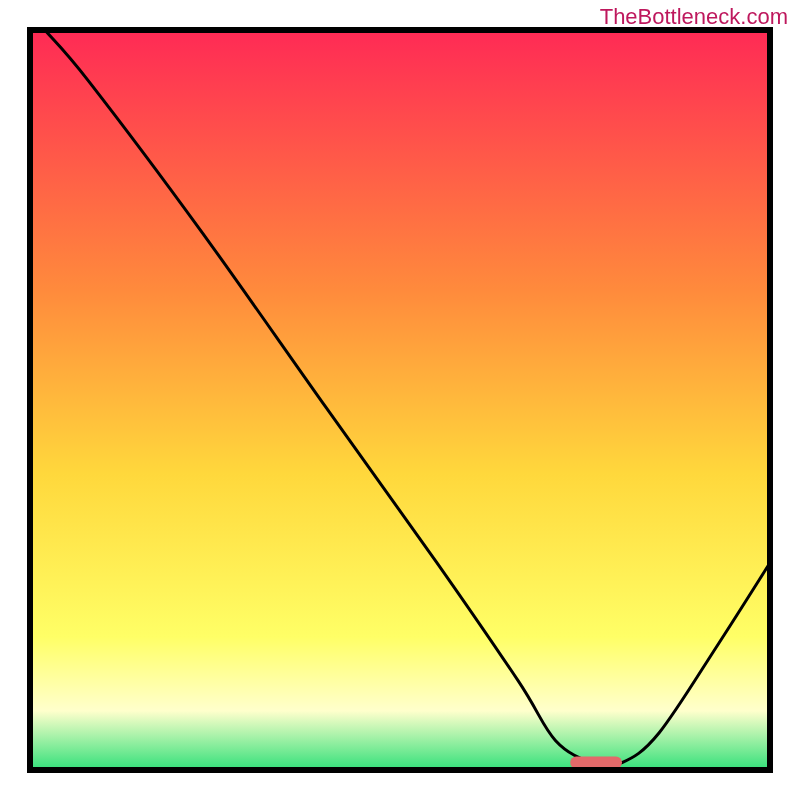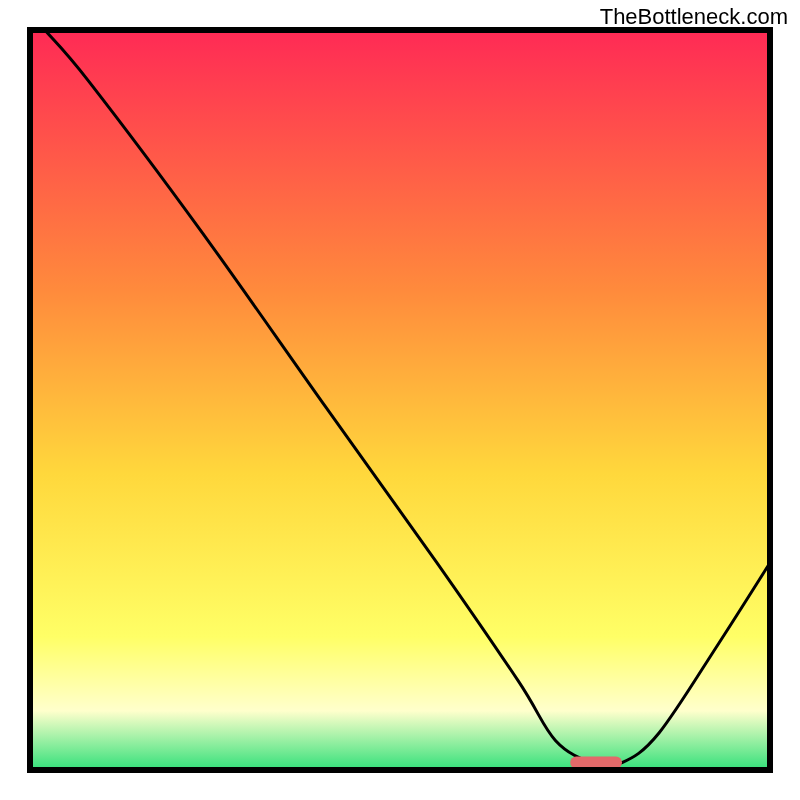--- a/index.html
+++ b/index.html
@@ -12,21 +12,21 @@
   }
   .chart-container {
     position: relative;
     width: 800px;
     height: 800px;
   }
   .watermark {
     position: absolute;
     top: 4px;
     right: 12px;
-    color: #000000;
+    color: #be185d;
     font-family: Arial, Helvetica, sans-serif;
     font-size: 22px;
     font-weight: 500;
     z-index: 10;
   }
   svg.plot {
     position: absolute;
     left: 0;
     top: 0;
   }

